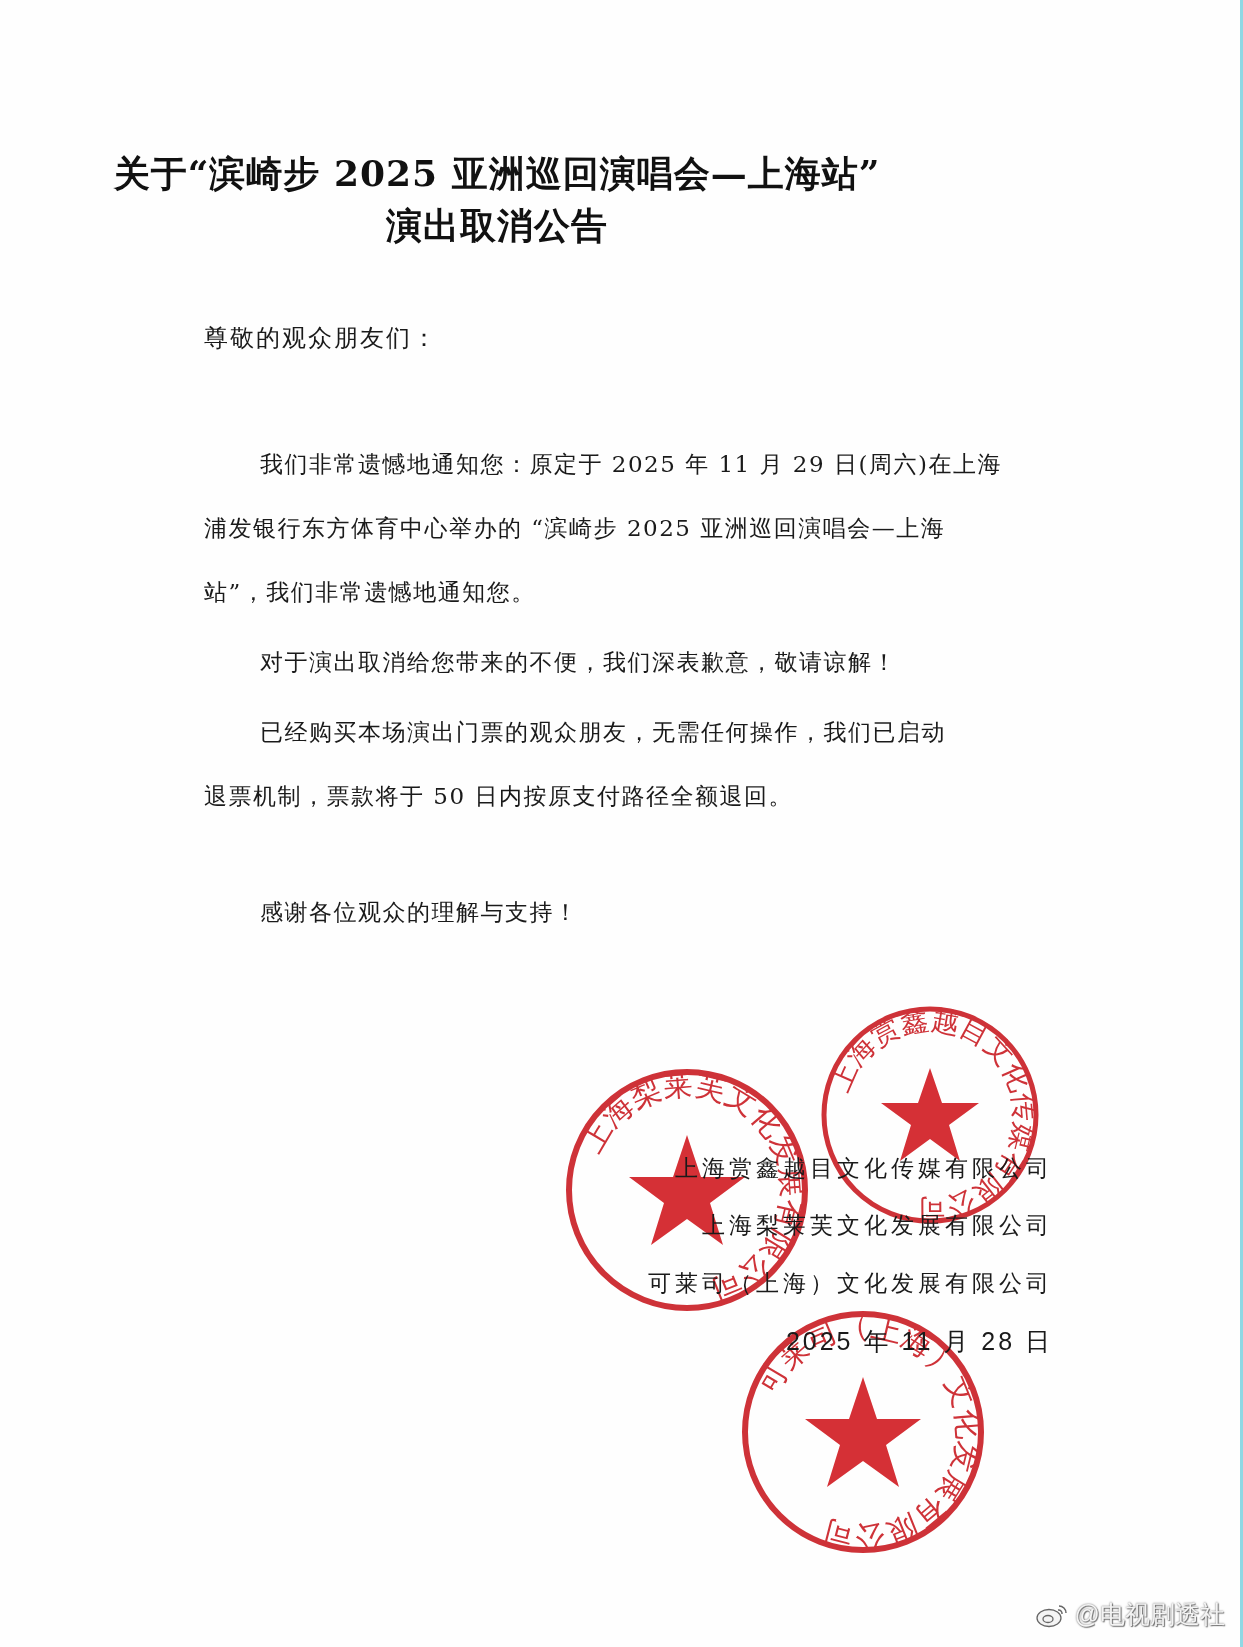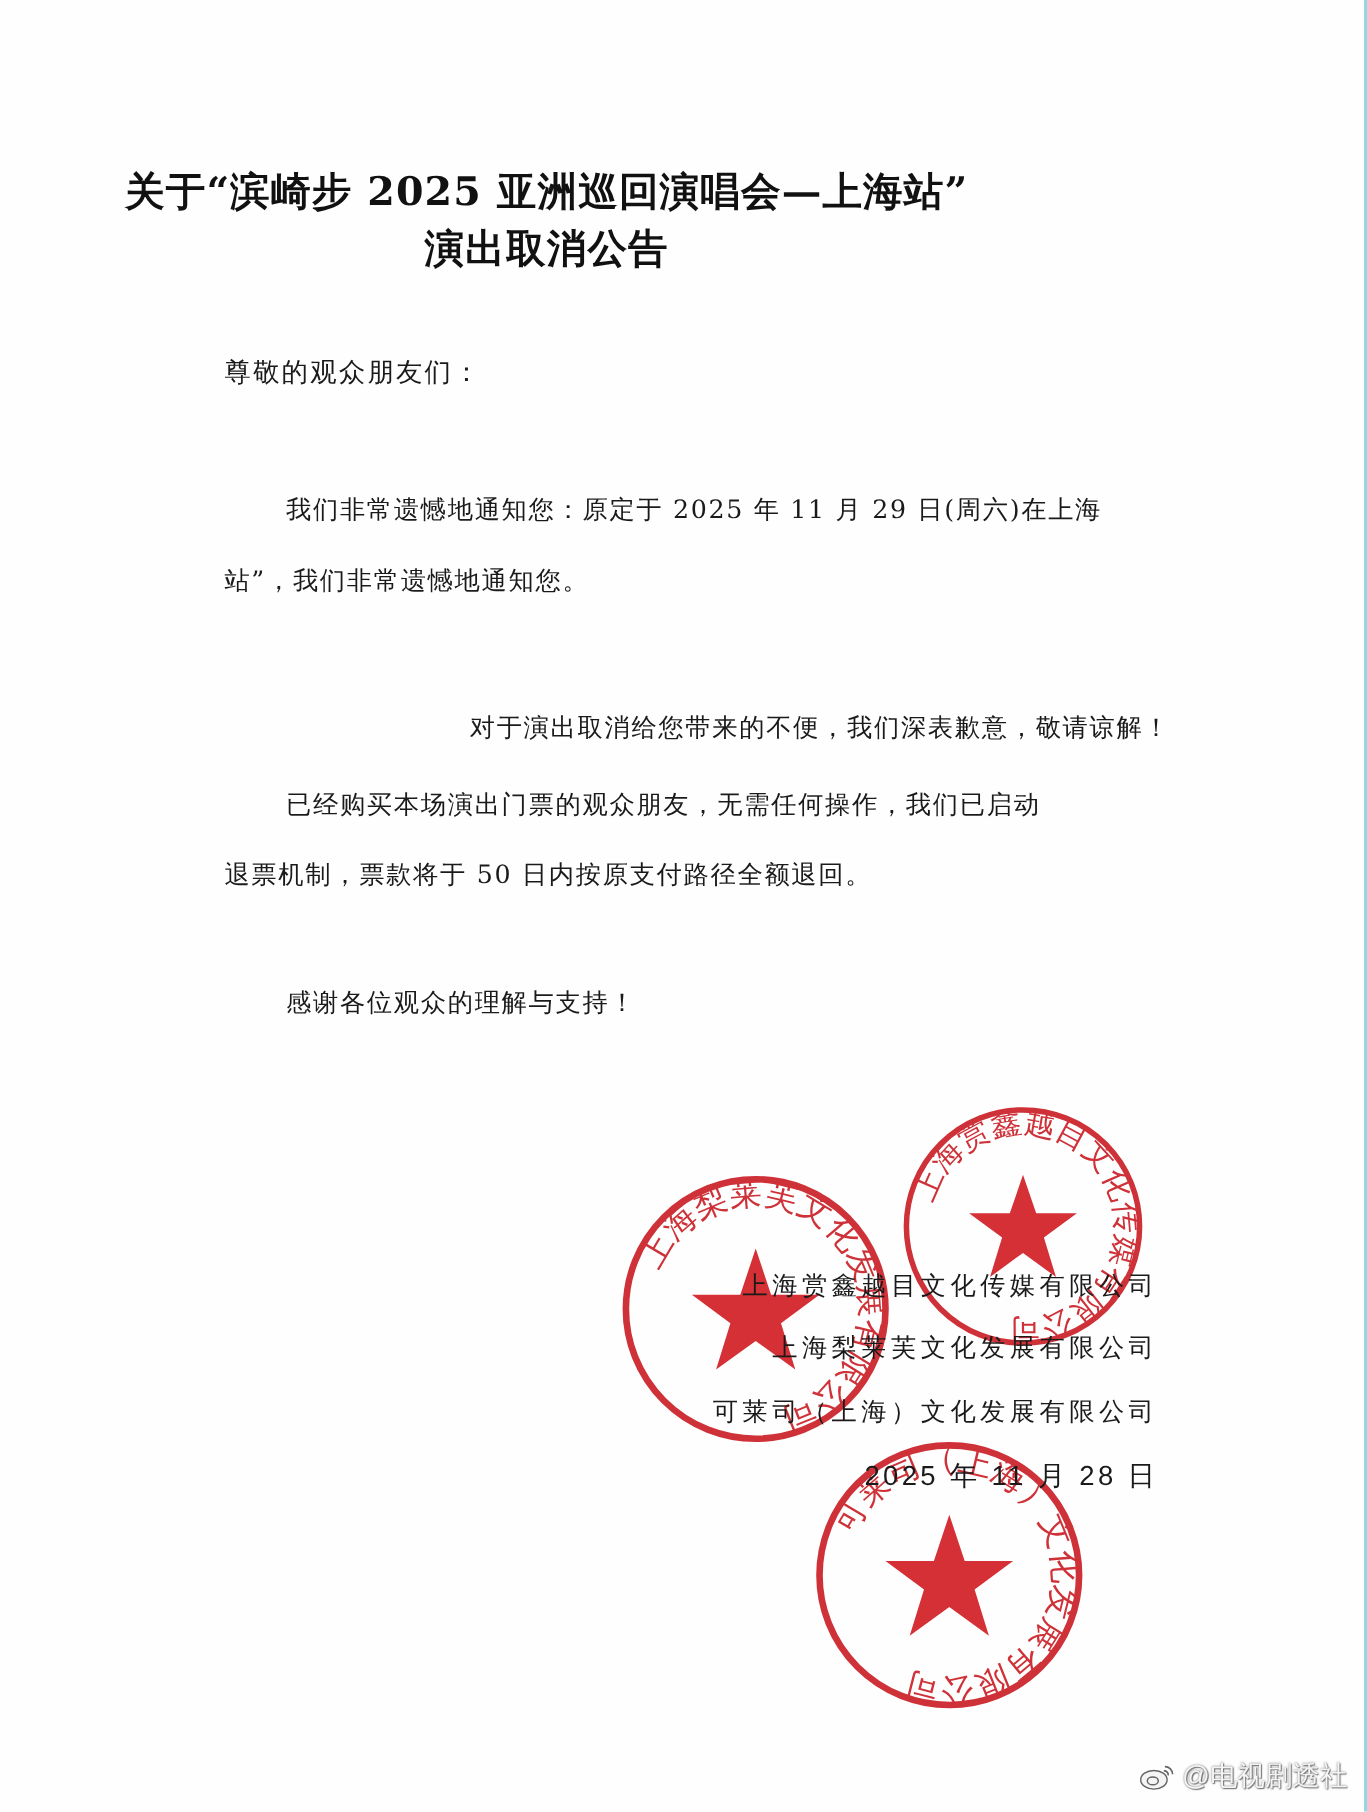--- a/index.html
+++ b/index.html
@@ -5,41 +5,42 @@
   html,body{margin:0;padding:0;}
   body{width:1243px;height:1647px;background:#fefefe;position:relative;overflow:hidden;
        font-family:"DejaVu Serif","Liberation Serif",serif;color:#1a1a1a;}
   .edge{position:absolute;right:0;top:0;width:3px;height:1647px;background:#8fd8e4;}
   .title{position:absolute;left:0;width:994px;text-align:center;font-weight:bold;
          font-family:"DejaVu Serif",serif;font-size:36px;letter-spacing:1px;color:#111;}
   .t1{top:150px;} .t2{top:202px;}
   .salute{position:absolute;left:204px;top:322px;font-size:24px;letter-spacing:2px;}
   .para{position:absolute;left:204px;width:860px;font-size:23px;line-height:64px;letter-spacing:1.5px;}
   .para .ind{padding-left:56px;}
-  .p1{top:432px;} .p2{top:630px;text-align:right;} .p3{top:700px;} .p4{top:880px;}
+  .p1{top:432px;} .p2{top:630px;} .p3{top:700px;} .p4{top:880px;}
   .sig{position:absolute;right:190px;text-align:right;font-size:23px;letter-spacing:4px;z-index:3;}
   .s1{top:1153px;} .s2{top:1210px;} .s3{top:1268px;}
   .date{position:absolute;right:190px;top:1325px;font-family:Liberation Sans, sans-serif;font-size:25px;letter-spacing:3px;z-index:3;}
   .seal{position:absolute;z-index:2;opacity:.88;}
   .wm{position:absolute;right:18px;top:1598px;font-family:Liberation Sans, sans-serif;font-size:25px;
       color:#f4f4f4;text-shadow:0 0 2px #666,1px 1px 1px #777;display:flex;align-items:center;gap:6px;}
   .weibo{width:34px;height:26px;}
 </style>
 </head>
 <body>
 
 <div class="edge"></div>
 
 <div class="title t1">关于“滨崎步 2025 亚洲巡回演唱会—上海站”</div>
 <div class="title t2">演出取消公告</div>
 
 <div class="salute">尊敬的观众朋友们：</div>
 
 <div class="para p1">
   <div class="ind">我们非常遗憾地通知您：原定于 2025 年 11 月 29 日(周六)在上海</div>
+  <div>浦发银行东方体育中心举办的 “滨崎步 2025 亚洲巡回演唱会—上海</div>
   <div>站”，我们非常遗憾地通知您。</div>
 </div>
 <div class="para p2">
   <div class="ind">对于演出取消给您带来的不便，我们深表歉意，敬请谅解！</div>
 </div>
 <div class="para p3">
   <div class="ind">已经购买本场演出门票的观众朋友，无需任何操作，我们已启动</div>
   <div>退票机制，票款将于 50 日内按原支付路径全额退回。</div>
 </div>
 <div class="para p4">

